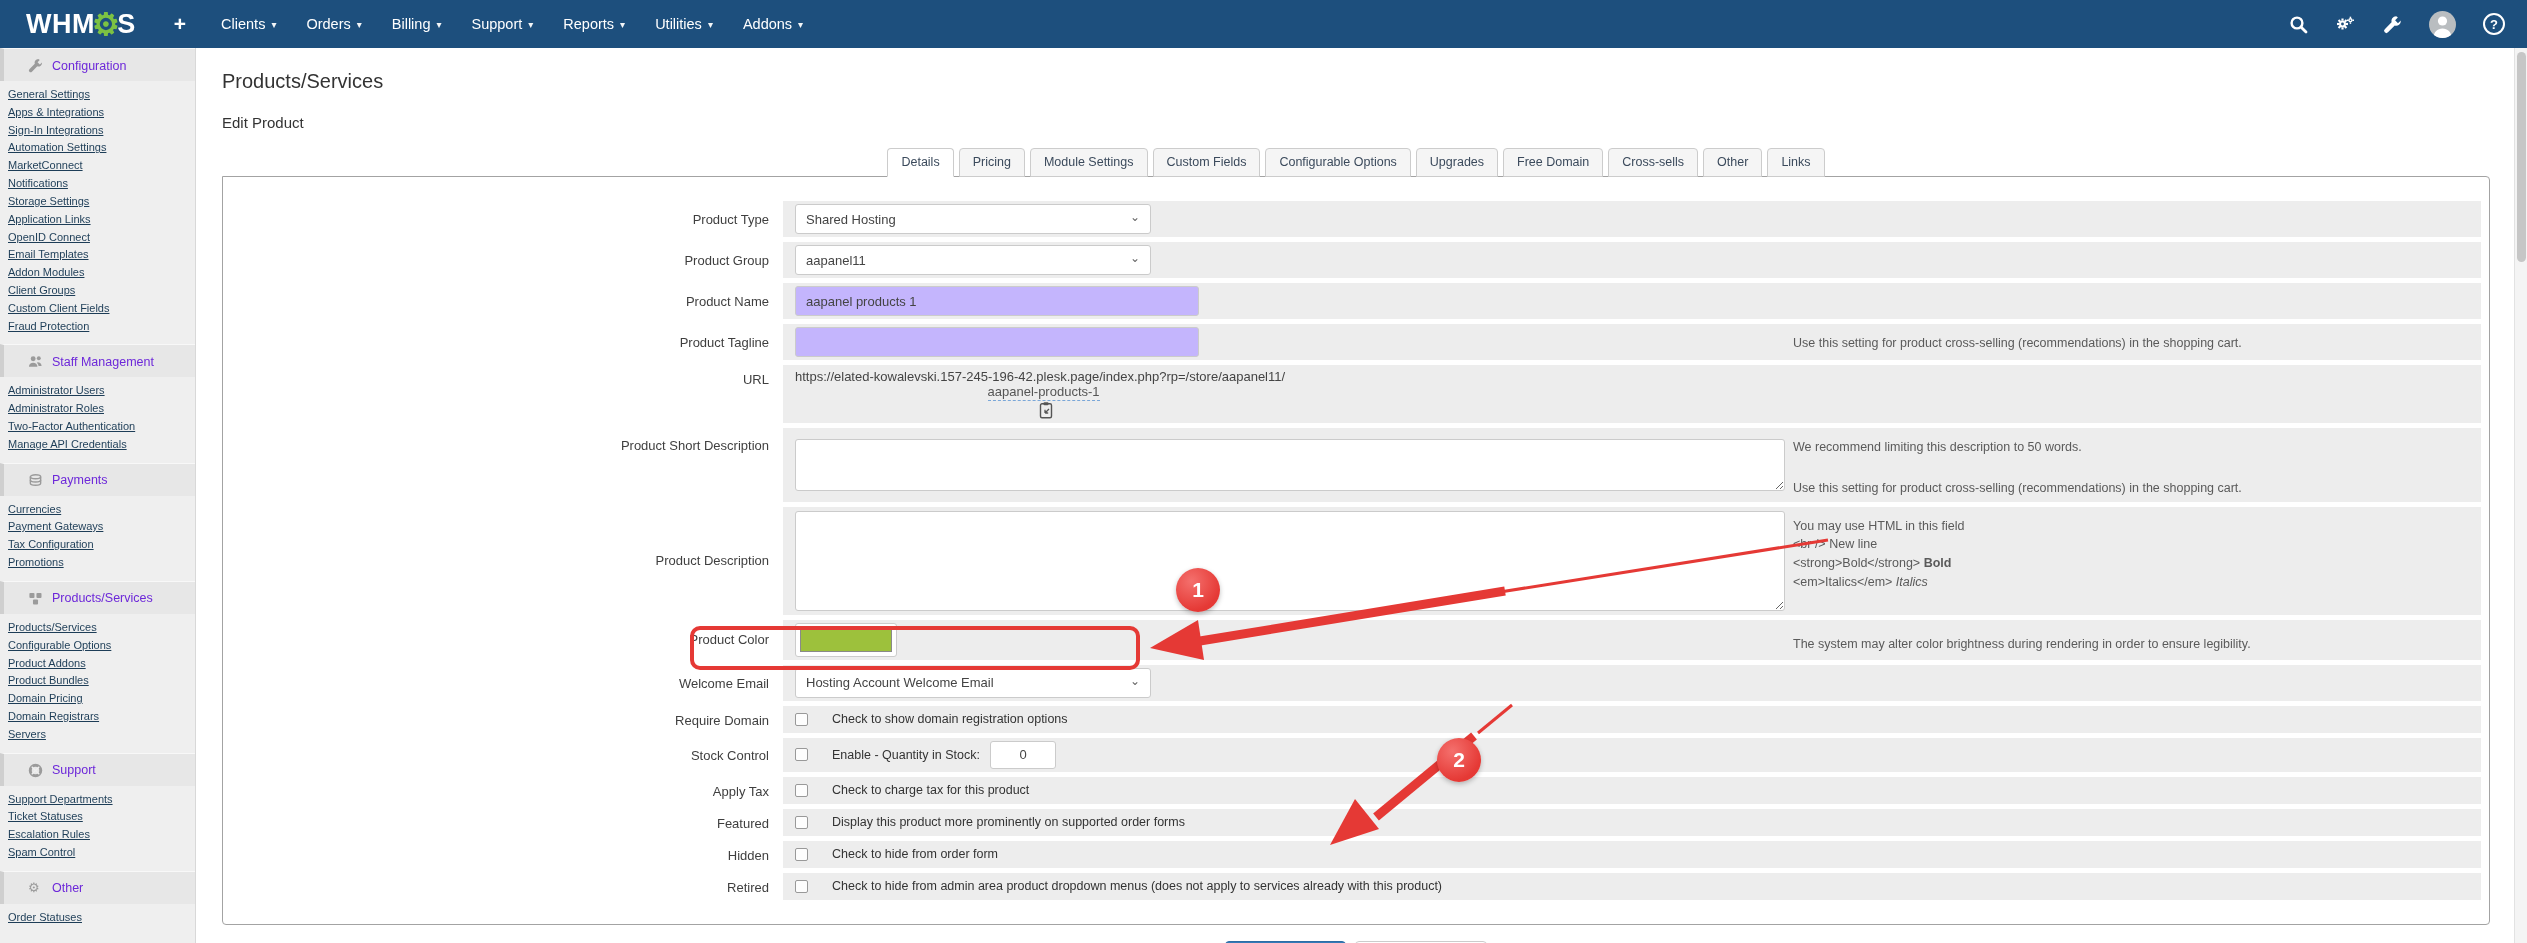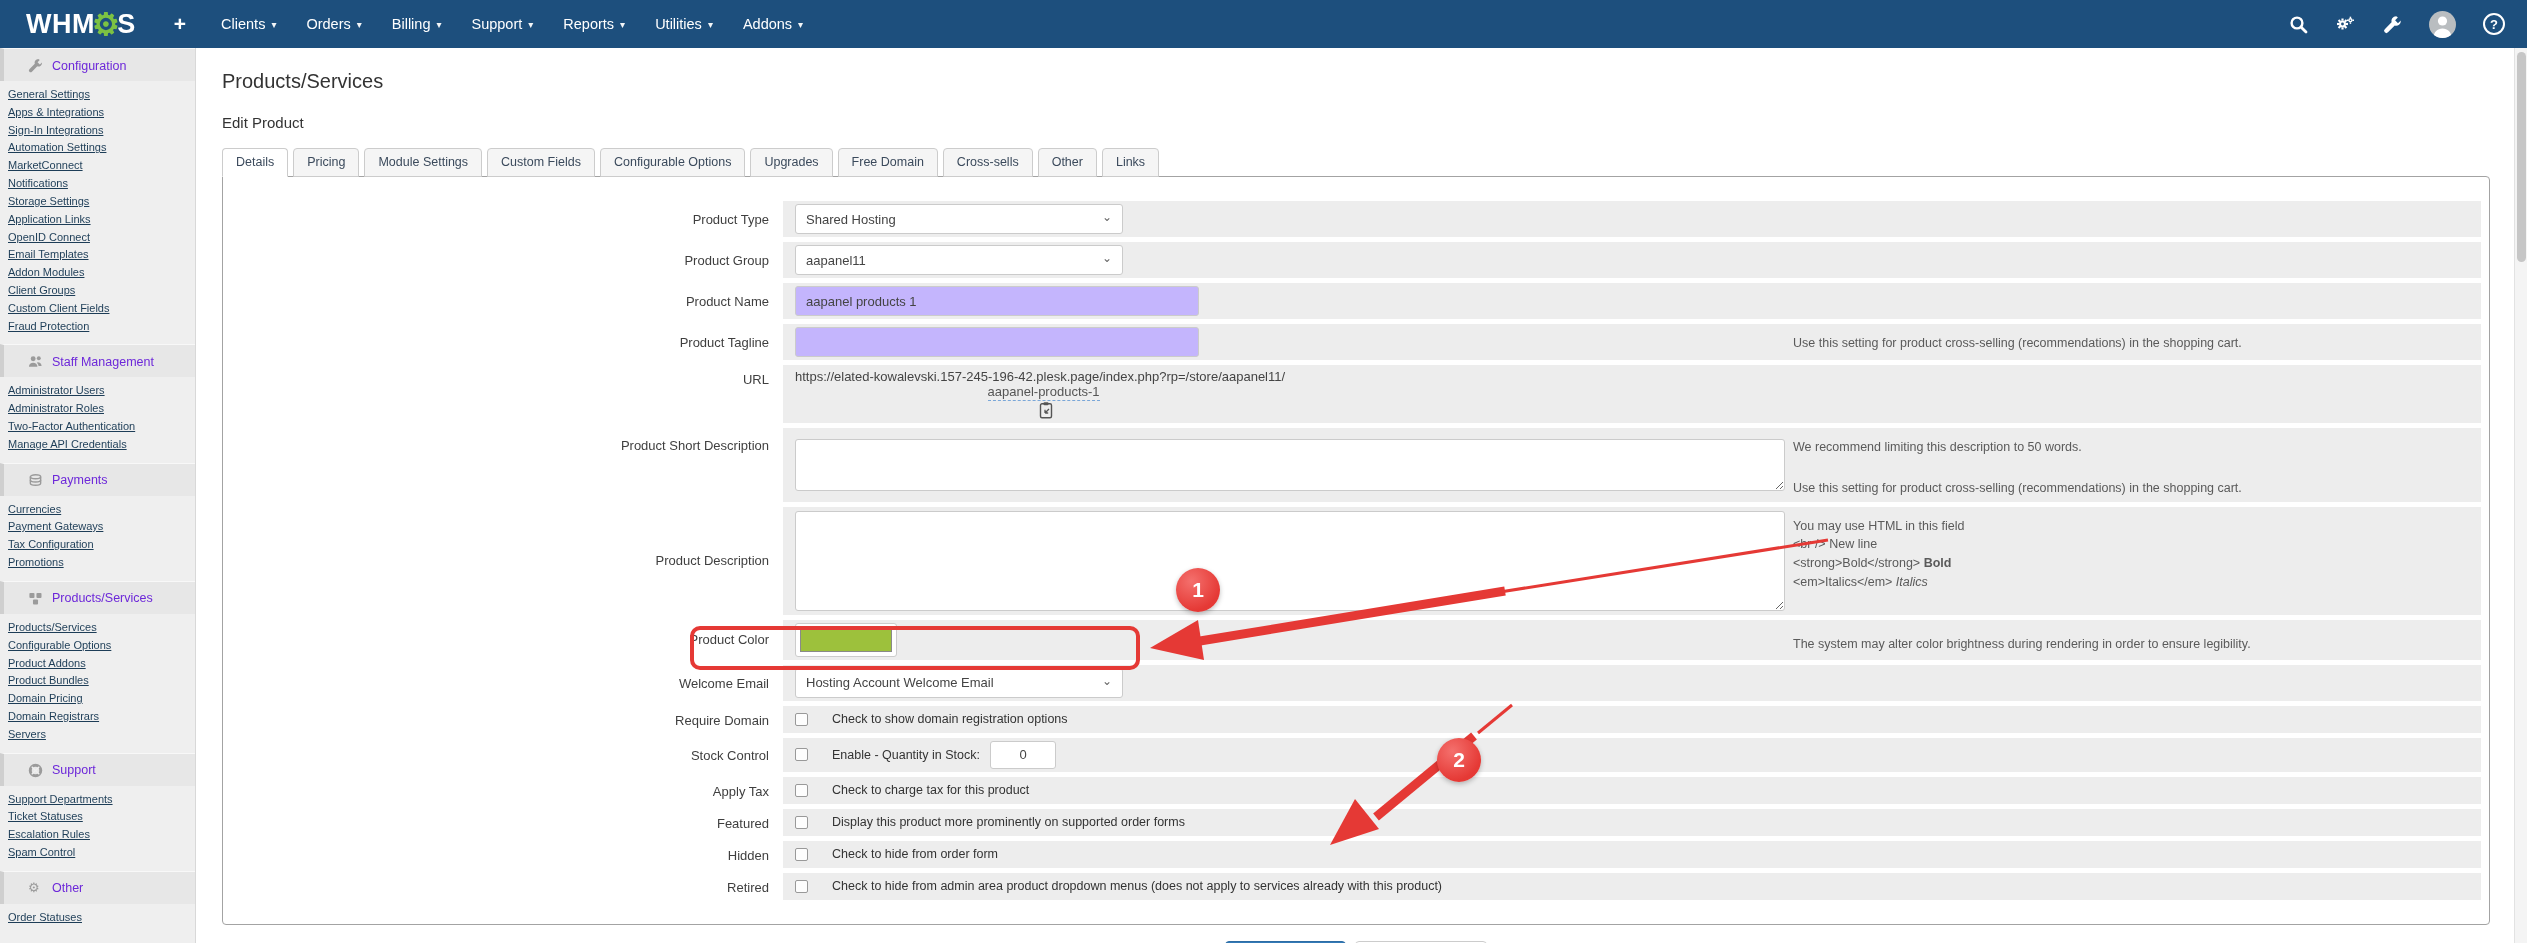--- a/index.html
+++ b/index.html
@@ -28,21 +28,21 @@
     border-left:4px solid #cfcfcf; background:#e7e7e7; border-top:1px solid #f8f8f8; }
   .side-header-title{ font-size:12.5px; font-weight:normal; color:#6d28d9; }
   .side-ico{ width:15px; height:15px; display:inline-flex; color:#9b9b9b; }
   .side-links{ padding:5px 22px 9px 8px; }
   .side-link{ display:block; font-size:11px; line-height:1.62; color:var(--c-link,#1d3d57);
     text-decoration:underline; cursor:pointer; }
   
   .main{ position:absolute; left:197px; top:48px; right:0; bottom:0; background:#fff; }
   .page-title{ font-size:20px; font-weight:400; color:#333; margin:22px 0 0 25px; }
   .page-subtitle{ font-size:15px; font-weight:400; color:#333; margin:21px 0 0 25px; }
-  .tabs{ display:flex; gap:5px; align-items:flex-end; margin:17px 37px 0 25px; position:relative; z-index:2; }
+  .tabs{ display:flex; gap:5px; align-items:flex-end; margin:17px 37px 0 25px; position:relative; z-index:2;justify-content:center; }
   .tab{ background:#f5f5f5; border:1px solid #ccc; border-radius:4px 4px 0 0; padding:6px 13px 7px;
     font-size:12.5px; color:#3b4a5c; cursor:pointer; margin-bottom:-1px; }
   .tab.active{ background:#fff; border-bottom-color:#fff; }
   .panel{ margin:0 37px 0 25px; border:1px solid #a3a3a3; border-radius:0 4px 4px 4px; background:#fff;
     padding:24px 8px; position:relative; z-index:1; }
   .frow{ display:flex; align-items:stretch; margin-bottom:5px; }
   .frow:last-child{ margin-bottom:0; }
   .flabel{ flex:0 0 552px; text-align:right; padding-right:14px; font-size:13px; color:#3f3f3f; }
   .ffield{ flex:1; background:var(--c-stripe,#ededed); display:flex; padding:0 12px; }
   .fcontrol{ width:998px; flex:0 0 998px; display:flex; align-items:center; }
@@ -58,21 +58,21 @@
   .r-tal .flabel{ align-self:center; }
   .r-col .ffield{ padding-top:3px; padding-bottom:3px; min-height:40px; align-items:center; }
   .r-col .flabel{ padding-top:12px; }
   .r-chk .ffield{ padding-top:6px; padding-bottom:6px; min-height:27px; align-items:center; }
   .r-chk .flabel{ padding-top:7px; }
   .r-stk .ffield{ padding-top:3px; padding-bottom:3px; min-height:34px; align-items:center; }
   .r-stk .flabel{ padding-top:10px; }
   .r-tas .fhelp,.r-tal .fhelp{ padding-top:6px; }
   .r-inp .fhelp,.r-col .fhelp{ padding-top:9px; }
   
-  .select{ width:328px; height:30px; background:#fff; border:1px solid #cbcbcb; border-radius:3px;
+  .select{ width:356px; height:30px; background:#fff; border:1px solid #cbcbcb; border-radius:3px;
     display:flex; align-items:center; justify-content:space-between; padding:0 10px; font-size:13px; color:#444; cursor:pointer; }
   .sel-caret{ font-size:12px; color:#666; margin-top:-4px; }
   .tinput{ width:404px; height:30px; border:1px solid #cbcbcb; border-radius:3px; font-size:13px;
     padding:0 10px; color:#444; font-family:"Liberation Sans",sans-serif; background:#c4b5fd; }
   .ta{ width:990px; border:1px solid #cbcbcb; border-radius:3px; font-size:13px; padding:6px 8px;
     color:#444; font-family:"Liberation Sans",sans-serif; resize:both; background:#fff; }
   .ta-s{ height:52px; } .ta-l{ height:100px; }
   .url-line{ font-size:13px; color:#444; display:flex; align-items:center;flex-direction:column; }
   .url-slug{ color:#555; border-bottom:1px dashed #7aa7d8; margin-left:7px; padding-bottom:1px; cursor:text; }
   .clip-ico{ margin-left:12px; display:inline-flex; cursor:pointer; }

